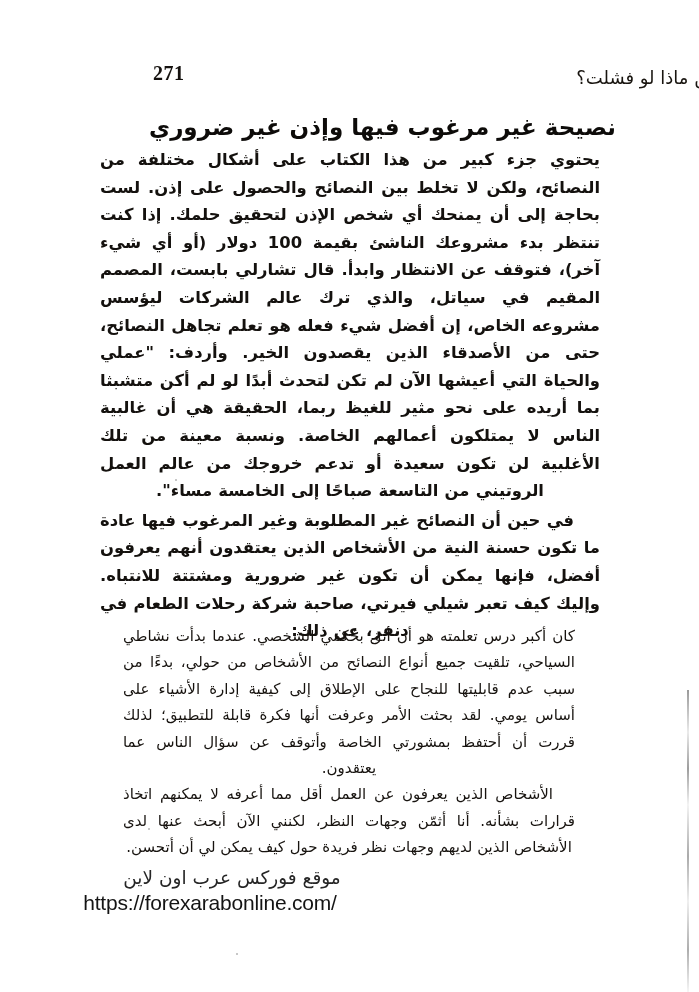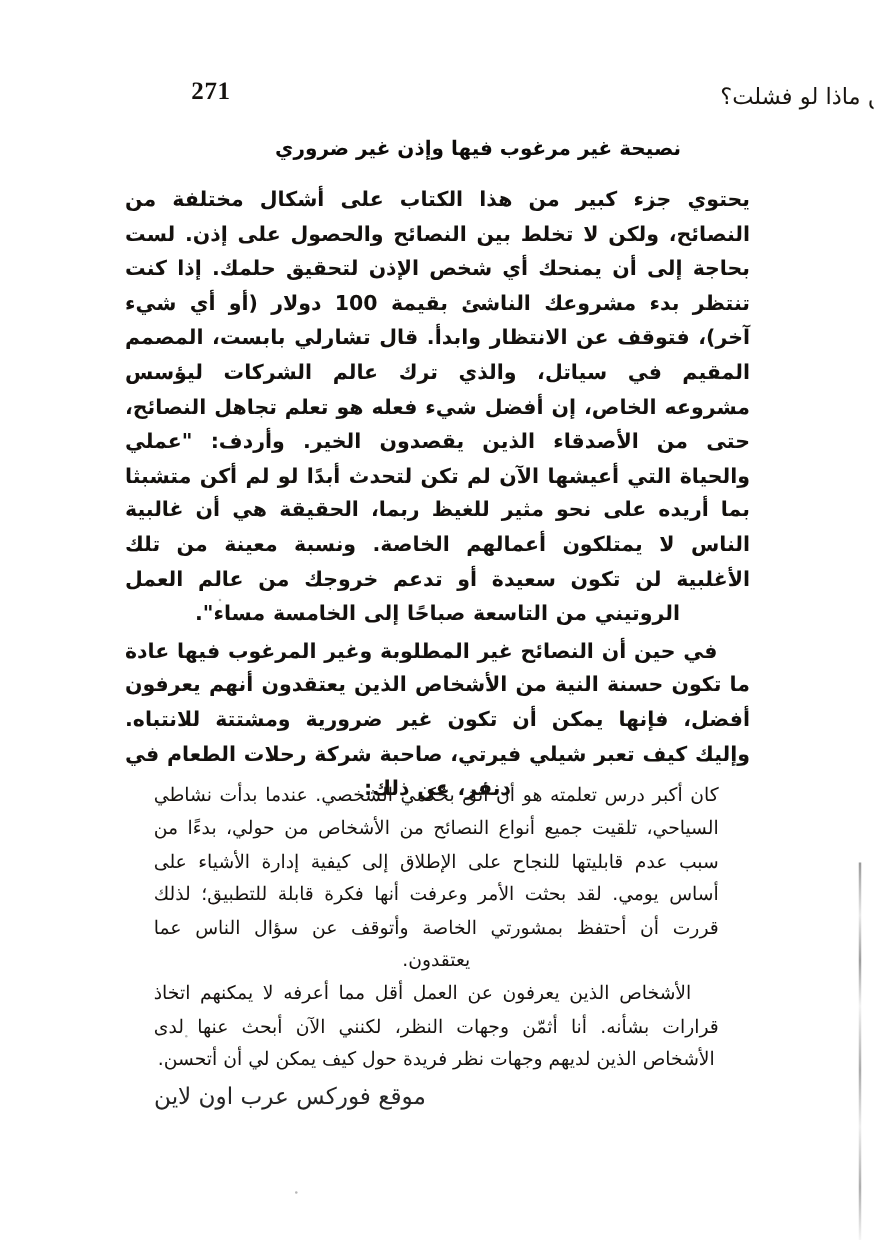--- a/index.html
+++ b/index.html
@@ -53,21 +53,21 @@
   .section-title {
     position: absolute;
     top: 98px;
     left: 0;
     width: 699px;
     padding-left: 66px;
     box-sizing: border-box;
     text-align: center;
     font-family: "DejaVu Sans", sans-serif;
     font-weight: bold;
-    font-size: 16px;
+    font-size: 23px;
     line-height: 1.25;
     letter-spacing: 0px;
     color: #0d0b09;
   }
 
   
   .body-block {
     position: absolute;
     top: 146px;
     right: 99px;
@@ -179,20 +179,21 @@
     <p class="para indent">في حين أن النصائح غير المطلوبة وغير المرغوب فيها عادة ما تكون حسنة النية من الأشخاص الذين يعتقدون أنهم يعرفون أفضل، فإنها يمكن أن تكون غير ضرورية ومشتتة للانتباه. وإليك كيف تعبر شيلي فيرتي، صاحبة شركة رحلات الطعام في دنفر، عن ذلك:</p>
   </div>
 
   <div class="quote-block">
     <p class="quote-para">كان أكبر درس تعلمته هو أن أثق بحُكمي الشخصي. عندما بدأت نشاطي السياحي، تلقيت جميع أنواع النصائح من الأشخاص من حولي، بدءًا من سبب عدم قابليتها للنجاح على الإطلاق إلى كيفية إدارة الأشياء على أساس يومي. لقد بحثت الأمر وعرفت أنها فكرة قابلة للتطبيق؛ لذلك قررت أن أحتفظ بمشورتي الخاصة وأتوقف عن سؤال الناس عما يعتقدون.</p>
     <p class="quote-para indent">الأشخاص الذين يعرفون عن العمل أقل مما أعرفه لا يمكنهم اتخاذ قرارات بشأنه. أنا أثمّن وجهات النظر، لكنني الآن أبحث عنها لدى الأشخاص الذين لديهم وجهات نظر فريدة حول كيف يمكن لي أن أتحسن.</p>
   </div>
 
   <div class="watermark">
     <div class="wm-ar">موقع فوركس عرب اون لاين</div>
+    <div class="wm-url">https://forexarabonline.com/</div>
   </div>
 
   <div class="scan-edge"></div>
   <div class="speck" style="left:236px; top:953px;"></div>
   <div class="speck" style="left:148px; top:828px;"></div>
   <div class="speck" style="left:175px; top:479px;"></div>
 
 </div>
 
 </body></html>

